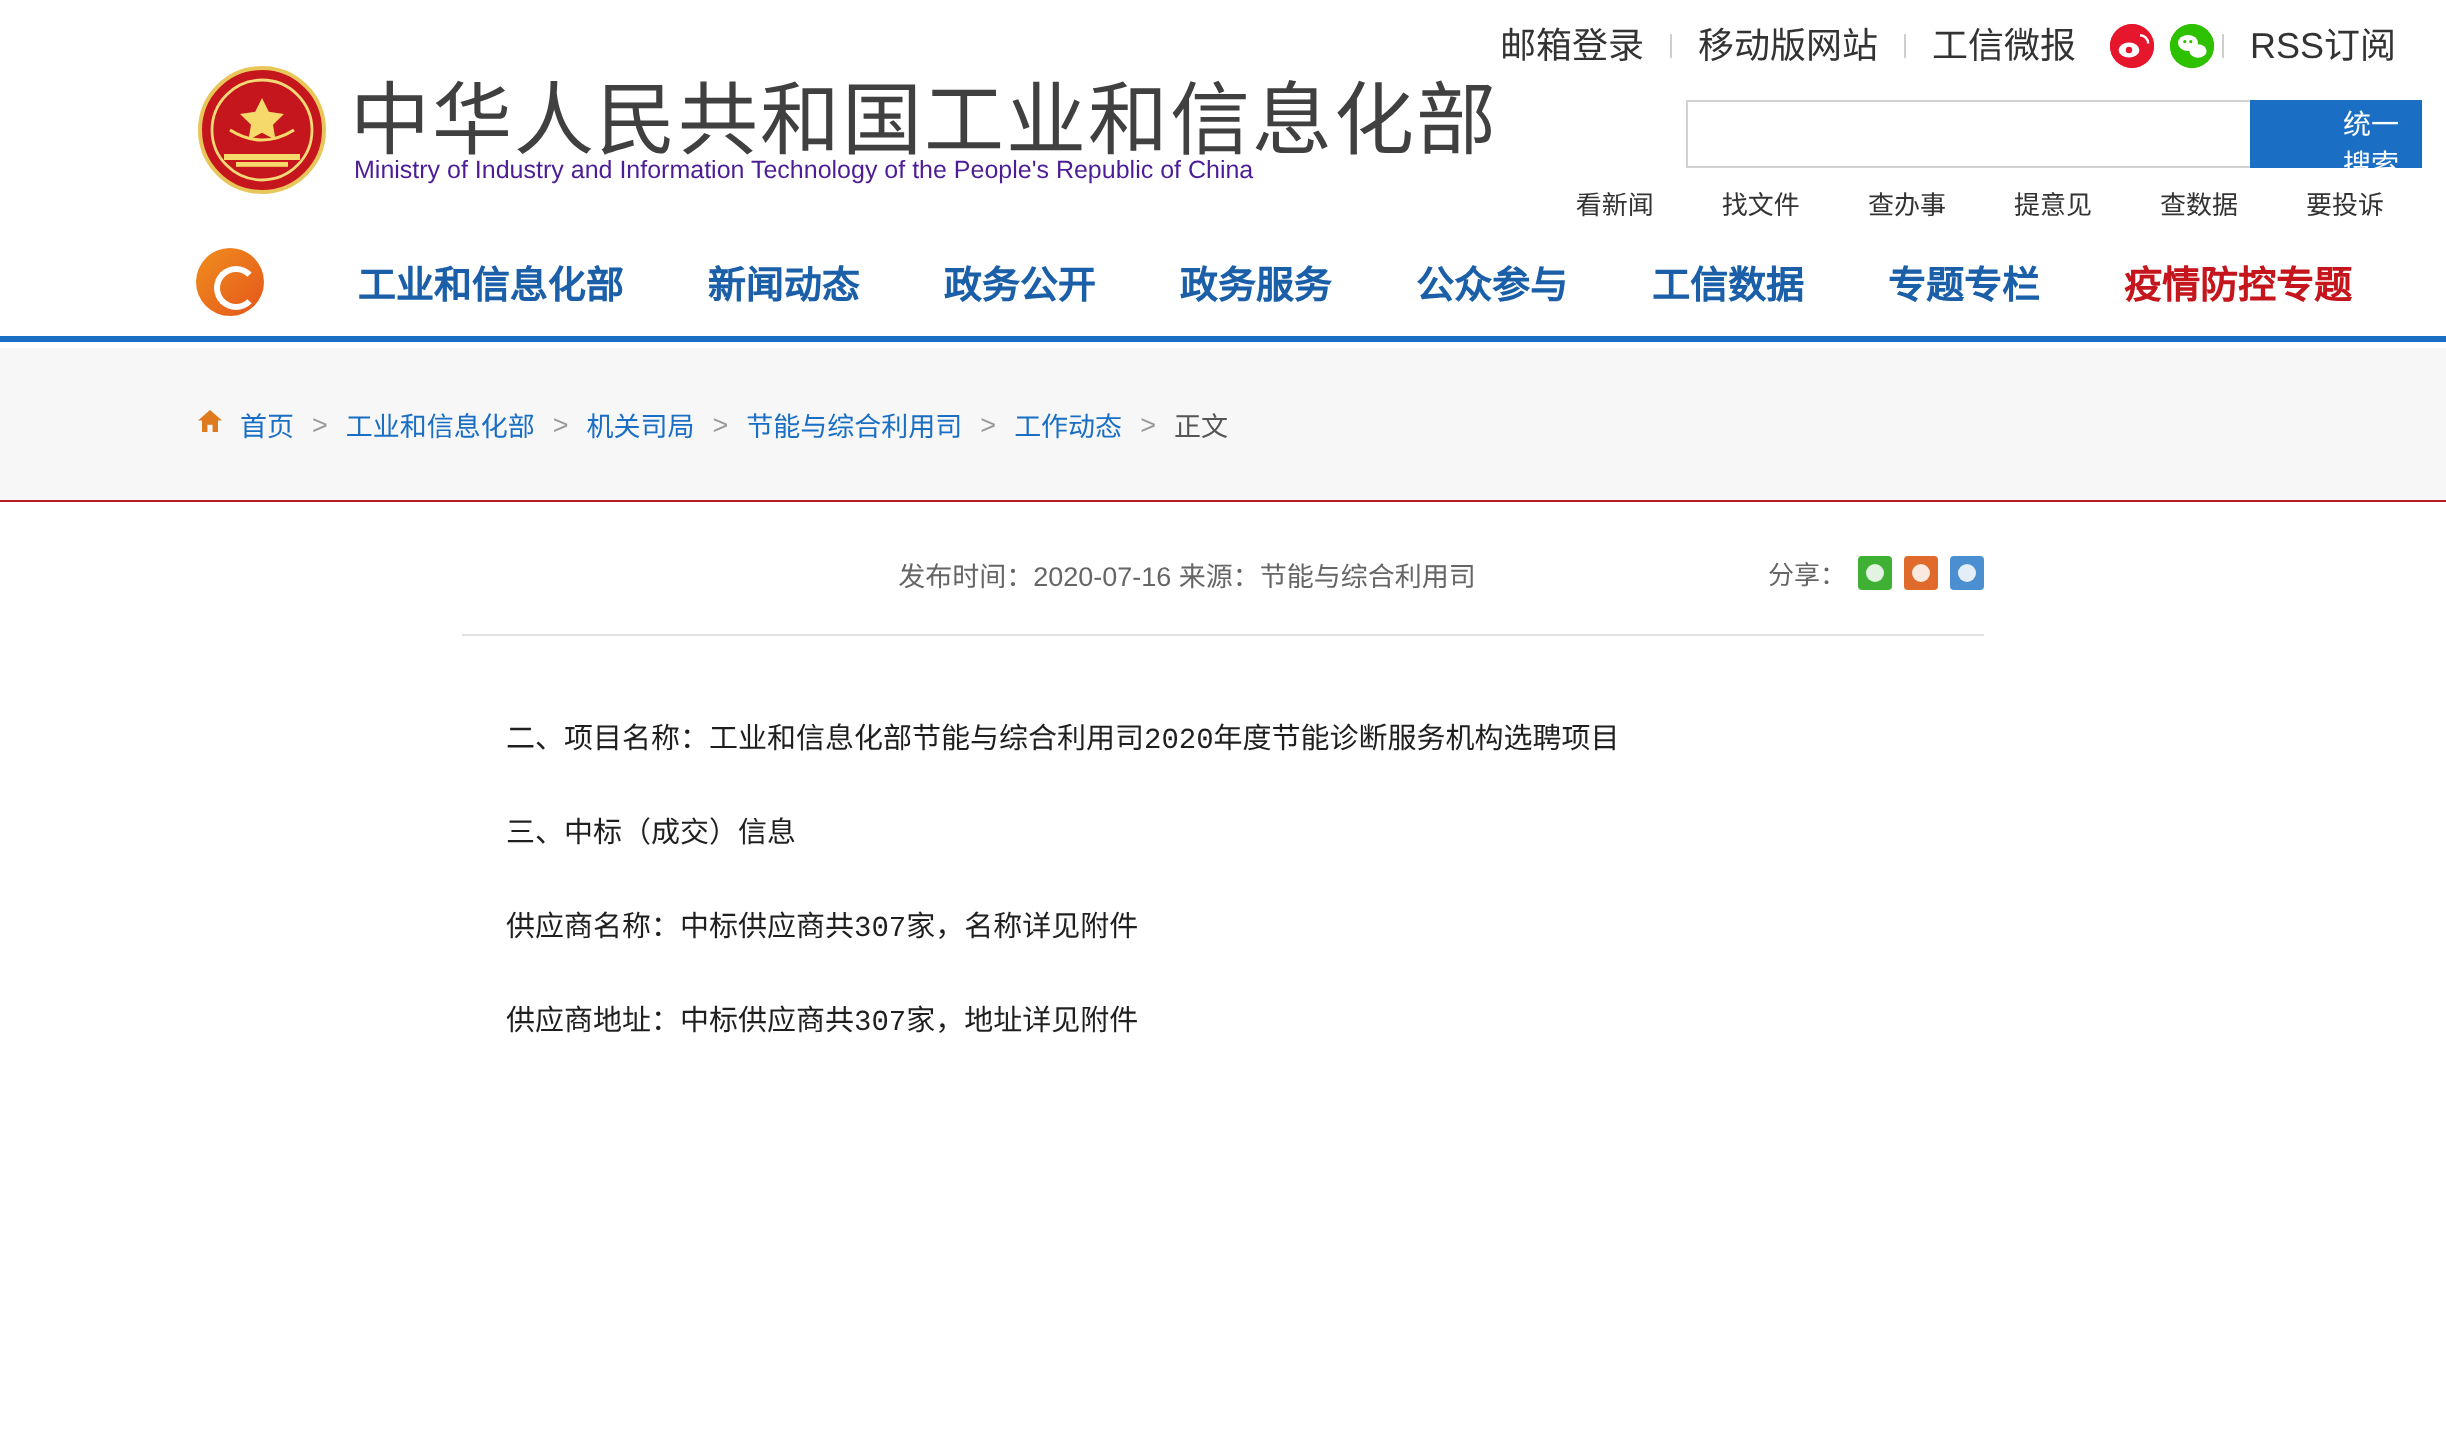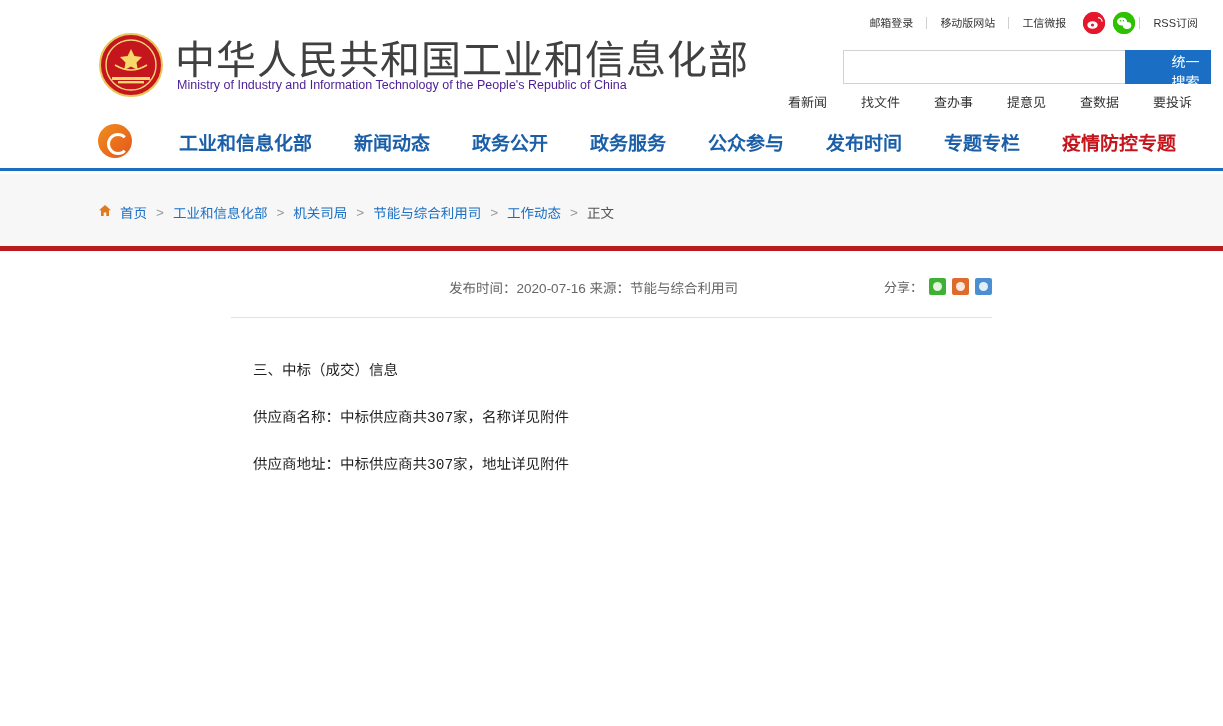--- a/index.html
+++ b/index.html
@@ -17,21 +17,21 @@
     position: absolute;
     top: 0; left: 0; right: 0;
     height: 36px;
   }
   .topbar-inner {
     position: absolute;
     right: 12px; top: 12px;
     display: flex;
     align-items: center;
     gap: 0;
-    font-size: 11px;
+    font-size: 18px;
     color: #333;
   }
   .topbar-inner a {
     color: #333;
     text-decoration: none;
     padding: 0 13px;
     line-height: 14px;
   }
   .topbar-sep {
     width: 1px; height: 12px;
@@ -160,21 +160,21 @@
     font-family: "Liberation Sans", sans-serif;
   }
   .nav a.alert { color: #c4161c; }
 
   
   .crumb-band {
     position: absolute;
     top: 174px; left: 0;
     width: 100%; height: 77px;
     background: #f7f7f7;
-    border-bottom: 5px solid #b91c1c;
+    border-bottom: 1px solid #b91c1c;
   }
   .crumb {
     position: absolute;
     left: 98px; top: 28px;
     display: flex;
     align-items: center;
     font-size: 13.5px;
     color: #555;
   }
   .crumb a { color: #1a6fc4; text-decoration: none; }
@@ -318,21 +318,21 @@
 </div>
 
 <div class="nav">
   <div class="nav-inner">
     <span class="nav-logo"></span>
     <a href="#">工业和信息化部</a>
     <a href="#">新闻动态</a>
     <a href="#">政务公开</a>
     <a href="#">政务服务</a>
     <a href="#">公众参与</a>
-    <a href="#">发布时间</a>
+    <a href="#">工信数据</a>
     <a href="#">专题专栏</a>
     <a href="#" class="alert">疫情防控专题</a>
   </div>
 </div>
 
 <div class="crumb-band">
   <div class="crumb">
     <span class="home-icon">
       <svg width="14" height="13" viewBox="0 0 14 13" aria-hidden="true">
         <path d="M7 1 L13 6.2 H11 V12 H8.3 V8.4 H5.7 V12 H3 V6.2 H1 Z" fill="#e07a1f"></path>
@@ -361,18 +361,19 @@
         <span>分享：</span>
         <span class="share-ico wx"></span>
         <span class="share-ico wb"></span>
         <span class="share-ico qq"></span>
       </span>
     </div>
 
     <hr class="rule">
 
     <div class="body-text">
+      <p>二、项目名称：工业和信息化部节能与综合利用司2020年度节能诊断服务机构选聘项目</p>
       <p>三、中标（成交）信息</p>
       <p>供应商名称：中标供应商共307家，名称详见附件</p>
       <p>供应商地址：中标供应商共307家，地址详见附件</p>
     </div>
   </div>
 </div>
 
 </body></html>

